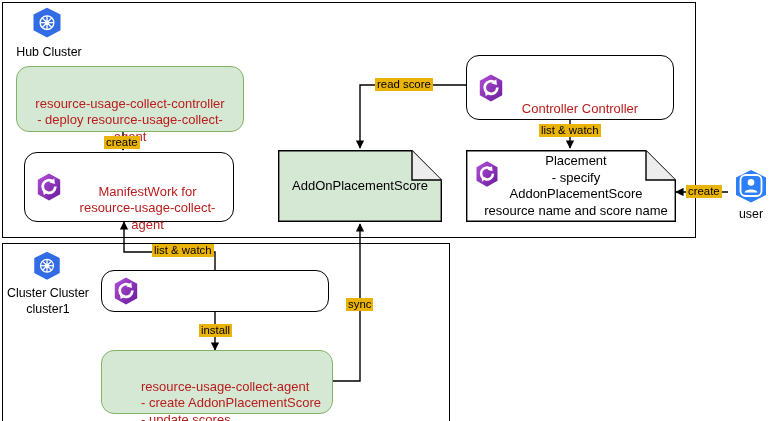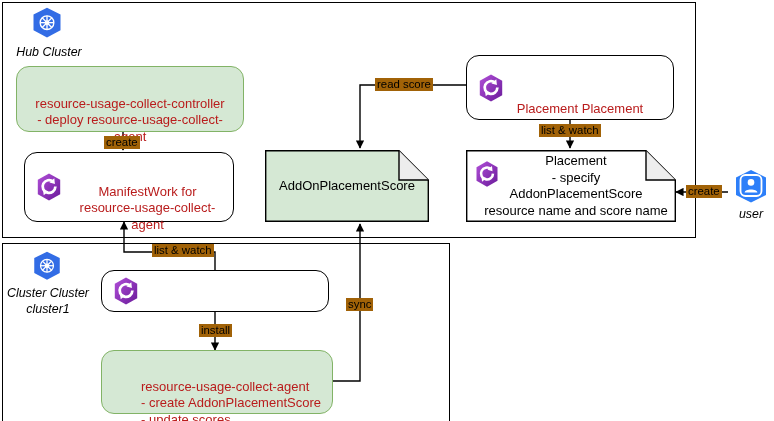--- a/index.html
+++ b/index.html
@@ -107,30 +107,29 @@
   }
 
   
   .caption {
     position: absolute;
     font-size: 12.4px;
     line-height: 16px;
     color: #000000;
     text-align: center;
     white-space: pre-line;
-    font-style: italic;
   }
 
   
   .edge-label {
     position: absolute;
     font-size: 11.4px;
     line-height: 13px;
     color: #000000;
-    background: #a16207;
+    background: #eab308;
     padding: 0 2px;
     white-space: nowrap;
   }
 </style>
 </head>
 <body>
 
 <div id="canvas">
 
   <svg id="edges" viewBox="0 0 774 421" width="774" height="421" xmlns="http://www.w3.org/2000/svg">
@@ -208,21 +207,21 @@
         <polygon points="20,3 34,11 34,29 20,37 6,29 6,11" fill="url(#ocmg1)"></polygon>
         <path d="M 28 19.5 A 8 8 0 1 1 25.2 13.3" fill="none" stroke="#ffffff" stroke-width="3.4"></path>
         <polygon points="26.6,9.2 27.4,16.2 20.6,14.3" fill="#ffffff"></polygon>
         <polygon points="13.4,30.4 12.6,23.4 19.4,25.3" fill="#ffffff"></polygon>
       </svg>
     </span>
     <span class="label" style="padding-left:26px;">ManifestWork for
 resource-usage-collect-agent</span>
   </div>
 
-  <div class="note" style="left:265px; top:150px; width:164px; height:72px;">
+  <div class="note" style="left:278px; top:150px; width:164px; height:72px;">
     <svg class="shape" width="164" height="72" viewBox="0 0 164 72" xmlns="http://www.w3.org/2000/svg">
       <path d="M 0.7 0.7 L 134 0.7 L 163.3 30 L 163.3 71.3 L 0.7 71.3 Z" fill="#d5e8d4" stroke="#000000" stroke-width="1.4"></path>
       <path d="M 134 0.7 L 134 30 L 163.3 30" fill="#ededed" stroke="#000000" stroke-width="1.4"></path>
     </svg>
     <span class="txt">AddOnPlacementScore</span>
   </div>
 
   <div class="node rounded" style="left:466px; top:55px; width:208px; height:65px;">
     <span class="icon-inline">
       <svg width="32" height="32" viewBox="0 0 40 40" xmlns="http://www.w3.org/2000/svg">
@@ -231,21 +230,21 @@
             <stop offset="0%" stop-color="#b14fd8"></stop>
             <stop offset="100%" stop-color="#6a1b9a"></stop>
           </linearGradient>
         </defs>
         <polygon points="20,3 34,11 34,29 20,37 6,29 6,11" fill="url(#ocmg2)"></polygon>
         <path d="M 28 19.5 A 8 8 0 1 1 25.2 13.3" fill="none" stroke="#ffffff" stroke-width="3.4"></path>
         <polygon points="26.6,9.2 27.4,16.2 20.6,14.3" fill="#ffffff"></polygon>
         <polygon points="13.4,30.4 12.6,23.4 19.4,25.3" fill="#ffffff"></polygon>
       </svg>
     </span>
-    <span class="label" style="padding-left:26px;">Placement Placement</span>
+    <span class="label" style="padding-left:26px;">Controller Controller</span>
   </div>
 
   <div class="note" style="left:466px; top:150px; width:210px; height:72px;">
     <svg class="shape" width="210" height="72" viewBox="0 0 210 72" xmlns="http://www.w3.org/2000/svg">
       <path d="M 0.7 0.7 L 180 0.7 L 209.3 30 L 209.3 71.3 L 0.7 71.3 Z" fill="#ffffff" stroke="#000000" stroke-width="1.4"></path>
       <path d="M 180 0.7 L 180 30 L 209.3 30" fill="#ededed" stroke="#000000" stroke-width="1.4"></path>
     </svg>
     <span class="icon-inline">
       <svg width="30" height="30" viewBox="0 0 40 40" xmlns="http://www.w3.org/2000/svg">
         <defs>

